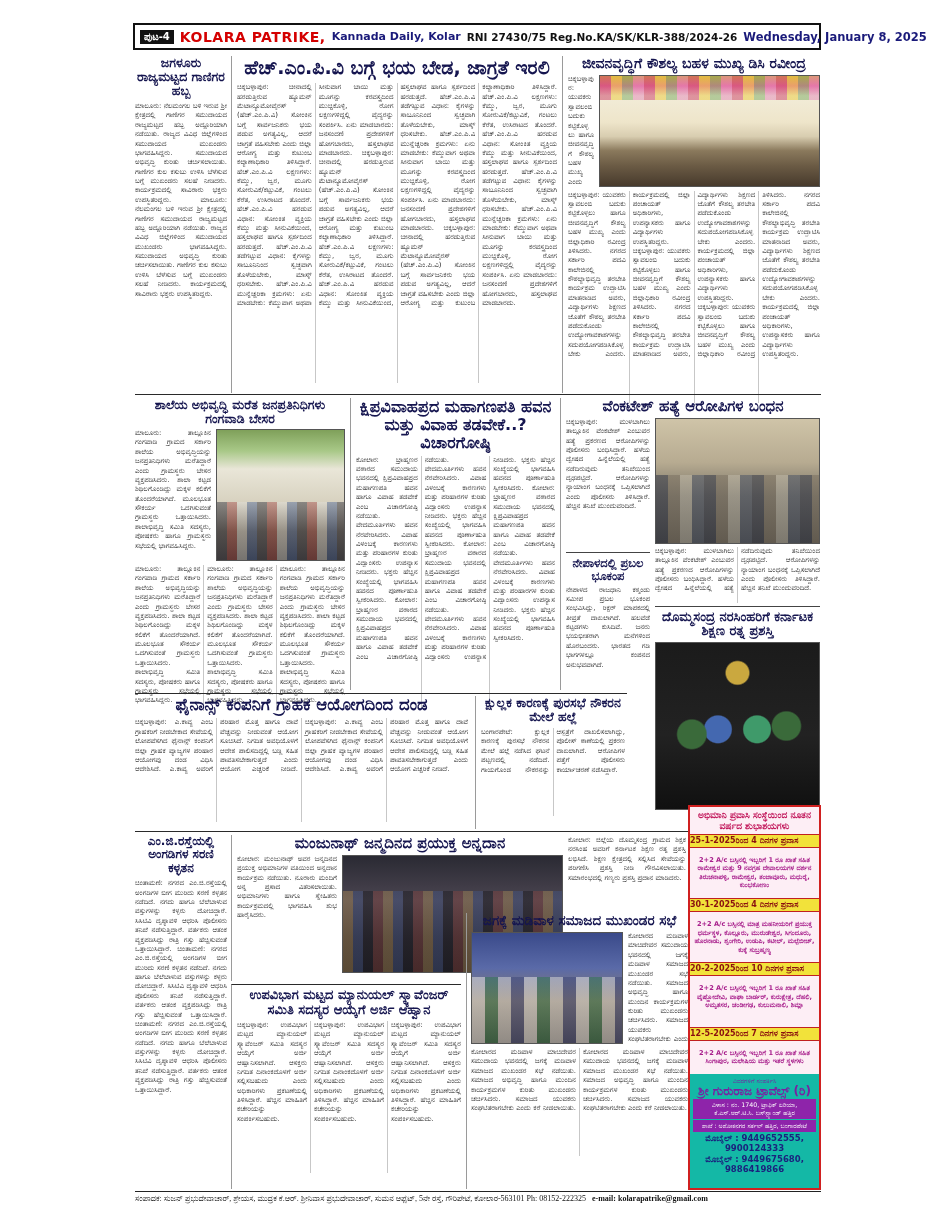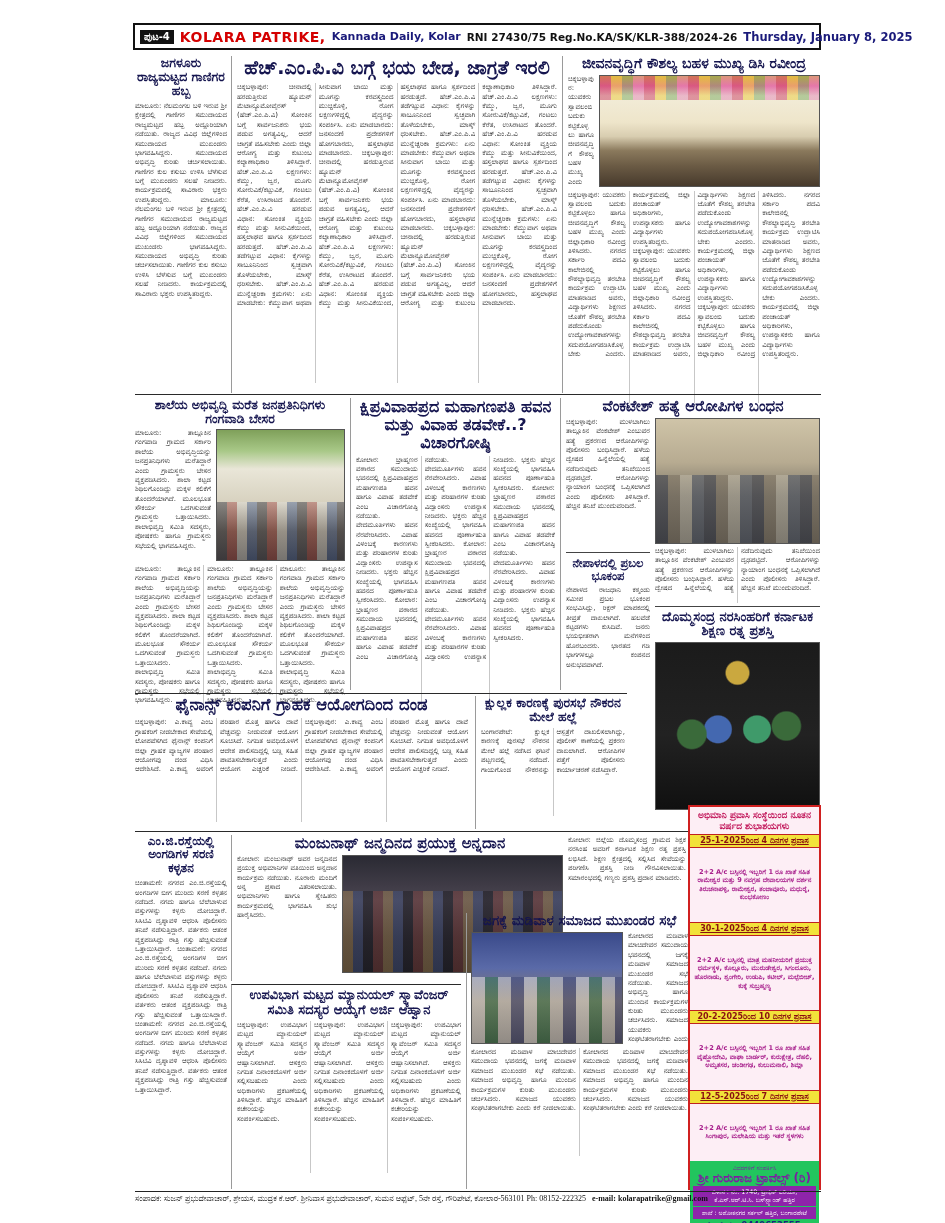--- a/index.html
+++ b/index.html
@@ -48,43 +48,43 @@
     repeating-linear-gradient(90deg, rgba(200,160,90,.35) 0 10px, rgba(70,90,140,.4) 10px 20px, rgba(30,30,36,.5) 20px 30px, rgba(150,70,60,.35) 30px 40px),
     linear-gradient(180deg,#2a2a33 0%,#4a4450 38%,#2c2830 70%,#1c1a20 100%);
     background-size:100% 70%,100% 100%;background-position:bottom left,center;background-repeat:no-repeat;}
   .ph-madi{background:
     repeating-linear-gradient(90deg, rgba(235,235,230,.5) 0 13px, rgba(40,120,70,.45) 13px 26px, rgba(230,230,225,.45) 26px 39px, rgba(60,70,120,.5) 39px 52px),
     linear-gradient(180deg,#3a4a8a 0%,#5a6aa8 32%,#8a7a6a 62%,#4a3f38 100%);
     background-size:100% 60%,100% 100%;background-position:bottom left,center;background-repeat:no-repeat;}
   
   .ad{border:2.5px solid #d02020;background:#fdeef5;box-sizing:border-box;display:flex;flex-direction:column;}
   .ad-title{color:#c2185b;font-weight:bold;font-size:9px;text-align:center;line-height:1.2;padding:3px 2px 2px;border-radius:8px;}
-  .ad-date{background:#f2e23a;color:#8a1010;font-weight:bold;font-size:8px;text-align:center;
-           border-top:1px solid #c02020;border-bottom:1px solid #c02020;padding:1px 0;text-decoration:underline;}
-  .ad-body{color:#a8208c;font-size:6.6px;font-weight:bold;text-align:center;line-height:1.3;padding:20px 3px;}
+  .ad-date{background:#f2e23a;color:#8a1010;font-weight:bold;font-size:8px;text-align:left;
+           border-top:1px solid #c02020;border-bottom:1px solid #c02020;padding:1px 0;}
+  .ad-body{color:#a8208c;font-size:6.6px;font-weight:bold;text-align:center;line-height:1.3;padding:8px 3px;}
   .ad-contact-label{color:#7b1fa2;font-size:6.3px;text-align:center;padding-top:2px;}
   .ad-agency{color:#7b1fa2;font-weight:bold;font-size:12px;text-align:center;line-height:1.1;}
   .ad-addr{background:#8e24aa;color:#fff;font-size:6.3px;text-align:center;padding:2px 2px;margin:1px 3px;line-height:1.25;}
   .ad-phone{color:#1a237e;font-weight:bold;font-size:8.5px;text-align:center;line-height:1.25;}
   
   .footer{border-top:1.4px solid #222;font-family:"Liberation Serif","DejaVu Serif",serif;
           font-size:8px;color:#111;padding-top:2px;white-space:nowrap;overflow:hidden;}
   .footer b{font-weight:bold;}
 </style>
 </head>
 <body>
 
 <div class="page">
 
   <div class="abs hdr" style="left:133px;top:23px;width:688px;height:27px;">
     <span class="edition">ಪುಟ-4</span>
     <span class="mast">KOLARA PATRIKE,</span>
     <span class="mastsub">Kannada Daily, Kolar</span>
     <span class="rni">RNI 27430/75 Reg.No.KA/SK/KLR-388/2024-26</span>
-    <span class="date">Thursday, January 8, 2025</span>
+    <span class="date">Wednesday, January 8, 2025</span>
   </div>
 
   <div class="abs" style="left:135px;top:56px;width:92px;height:337px;">
     <div class="hl" style="font-size:12.5px;margin-bottom:4px;">ಜಗಳೂರು ರಾಜ್ಯಮಟ್ಟದ ಗಾಣಿಗರ ಹಬ್ಬ</div>
     <div class="bt" style="height:278px;">ಮಾಲೂರು: ನೆಲಮಂಗಲ ಬಳಿ ಇರುವ ಶ್ರೀ ಕ್ಷೇತ್ರದಲ್ಲಿ ಗಾಣಿಗರ ಸಮುದಾಯದ ರಾಜ್ಯಮಟ್ಟದ ಹಬ್ಬ ಅದ್ದೂರಿಯಾಗಿ ನಡೆಯಿತು. ರಾಜ್ಯದ ವಿವಿಧ ಜಿಲ್ಲೆಗಳಿಂದ ಸಮುದಾಯದ ಮುಖಂಡರು ಭಾಗವಹಿಸಿದ್ದರು. ಸಮುದಾಯದ ಅಭಿವೃದ್ಧಿ ಕುರಿತು ಚರ್ಚಿಸಲಾಯಿತು. ಗಾಣಿಗರ ಕುಲ ಕಸುಬು ಉಳಿಸಿ ಬೆಳೆಸುವ ಬಗ್ಗೆ ಮುಖಂಡರು ಸಲಹೆ ನೀಡಿದರು. ಕಾರ್ಯಕ್ರಮದಲ್ಲಿ ಸಾವಿರಾರು ಭಕ್ತರು ಉಪಸ್ಥಿತರಿದ್ದರು. ಮಾಲೂರು: ನೆಲಮಂಗಲ ಬಳಿ ಇರುವ ಶ್ರೀ ಕ್ಷೇತ್ರದಲ್ಲಿ ಗಾಣಿಗರ ಸಮುದಾಯದ ರಾಜ್ಯಮಟ್ಟದ ಹಬ್ಬ ಅದ್ದೂರಿಯಾಗಿ ನಡೆಯಿತು. ರಾಜ್ಯದ ವಿವಿಧ ಜಿಲ್ಲೆಗಳಿಂದ ಸಮುದಾಯದ ಮುಖಂಡರು ಭಾಗವಹಿಸಿದ್ದರು. ಸಮುದಾಯದ ಅಭಿವೃದ್ಧಿ ಕುರಿತು ಚರ್ಚಿಸಲಾಯಿತು. ಗಾಣಿಗರ ಕುಲ ಕಸುಬು ಉಳಿಸಿ ಬೆಳೆಸುವ ಬಗ್ಗೆ ಮುಖಂಡರು ಸಲಹೆ ನೀಡಿದರು. ಕಾರ್ಯಕ್ರಮದಲ್ಲಿ ಸಾವಿರಾರು ಭಕ್ತರು ಉಪಸ್ಥಿತರಿದ್ದರು. </div>
   </div>
 
   <div class="abs vr-l vr-r" style="left:231px;top:56px;width:332px;height:337px;padding:0 5px;box-sizing:border-box;">
     <div class="hl" style="font-size:19px;margin:1px 0 5px;">ಹೆಚ್.ಎಂ.ಪಿ.ವಿ ಬಗ್ಗೆ ಭಯ ಬೇಡ, ಜಾಗ್ರತೆ ಇರಲಿ</div>
     <div class="bt c4" style="height:300px;">ಚಿಕ್ಕಬಳ್ಳಾಪುರ: ಚೀನಾದಲ್ಲಿ ಹರಡುತ್ತಿರುವ ಹ್ಯೂಮನ್ ಮೆಟಾನ್ಯೂಮೋವೈರಸ್ (ಹೆಚ್.ಎಂ.ಪಿ.ವಿ) ಸೋಂಕಿನ ಬಗ್ಗೆ ಸಾರ್ವಜನಿಕರು ಭಯ ಪಡುವ ಅಗತ್ಯವಿಲ್ಲ, ಆದರೆ ಜಾಗ್ರತೆ ವಹಿಸಬೇಕು ಎಂದು ಜಿಲ್ಲಾ ಆರೋಗ್ಯ ಮತ್ತು ಕುಟುಂಬ ಕಲ್ಯಾಣಾಧಿಕಾರಿ ತಿಳಿಸಿದ್ದಾರೆ. ಹೆಚ್.ಎಂ.ಪಿ.ವಿ ಲಕ್ಷಣಗಳು: ಕೆಮ್ಮು, ಜ್ವರ, ಮೂಗು ಸೋರುವಿಕೆ/ಕಟ್ಟುವಿಕೆ, ಗಂಟಲು ಕೆರೆತ, ಉಸಿರಾಟದ ತೊಂದರೆ. ಹೆಚ್.ಎಂ.ಪಿ.ವಿ ಹರಡುವ ವಿಧಾನ: ಸೋಂಕಿತ ವ್ಯಕ್ತಿಯ ಕೆಮ್ಮು ಮತ್ತು ಸೀನುವಿಕೆಯಿಂದ, ಹಸ್ತಲಾಘವ ಹಾಗೂ ಸ್ಪರ್ಶದಿಂದ ಹರಡುತ್ತದೆ. ಹೆಚ್.ಎಂ.ಪಿ.ವಿ ತಡೆಗಟ್ಟುವ ವಿಧಾನ: ಕೈಗಳನ್ನು ಸಾಬೂನಿನಿಂದ ಸ್ವಚ್ಛವಾಗಿ ತೊಳೆಯಬೇಕು, ಮಾಸ್ಕ್ ಧರಿಸಬೇಕು. ಹೆಚ್.ಎಂ.ಪಿ.ವಿ ಮುನ್ನೆಚ್ಚರಿಕಾ ಕ್ರಮಗಳು: ಏನು ಮಾಡಬೇಕು: ಕೆಮ್ಮುವಾಗ ಅಥವಾ ಸೀನುವಾಗ ಬಾಯಿ ಮತ್ತು ಮೂಗನ್ನು ಕರವಸ್ತ್ರದಿಂದ ಮುಚ್ಚಿಕೊಳ್ಳಿ, ರೋಗ ಲಕ್ಷಣಗಳಿದ್ದಲ್ಲಿ ವೈದ್ಯರನ್ನು ಸಂಪರ್ಕಿಸಿ. ಏನು ಮಾಡಬಾರದು: ಜನಸಂದಣಿ ಪ್ರದೇಶಗಳಿಗೆ ಹೋಗಬಾರದು, ಹಸ್ತಲಾಘವ ಮಾಡಬಾರದು. ಚಿಕ್ಕಬಳ್ಳಾಪುರ: ಚೀನಾದಲ್ಲಿ ಹರಡುತ್ತಿರುವ ಹ್ಯೂಮನ್ ಮೆಟಾನ್ಯೂಮೋವೈರಸ್ (ಹೆಚ್.ಎಂ.ಪಿ.ವಿ) ಸೋಂಕಿನ ಬಗ್ಗೆ ಸಾರ್ವಜನಿಕರು ಭಯ ಪಡುವ ಅಗತ್ಯವಿಲ್ಲ, ಆದರೆ ಜಾಗ್ರತೆ ವಹಿಸಬೇಕು ಎಂದು ಜಿಲ್ಲಾ ಆರೋಗ್ಯ ಮತ್ತು ಕುಟುಂಬ ಕಲ್ಯಾಣಾಧಿಕಾರಿ ತಿಳಿಸಿದ್ದಾರೆ. ಹೆಚ್.ಎಂ.ಪಿ.ವಿ ಲಕ್ಷಣಗಳು: ಕೆಮ್ಮು, ಜ್ವರ, ಮೂಗು ಸೋರುವಿಕೆ/ಕಟ್ಟುವಿಕೆ, ಗಂಟಲು ಕೆರೆತ, ಉಸಿರಾಟದ ತೊಂದರೆ. ಹೆಚ್.ಎಂ.ಪಿ.ವಿ ಹರಡುವ ವಿಧಾನ: ಸೋಂಕಿತ ವ್ಯಕ್ತಿಯ ಕೆಮ್ಮು ಮತ್ತು ಸೀನುವಿಕೆಯಿಂದ, ಹಸ್ತಲಾಘವ ಹಾಗೂ ಸ್ಪರ್ಶದಿಂದ ಹರಡುತ್ತದೆ. ಹೆಚ್.ಎಂ.ಪಿ.ವಿ ತಡೆಗಟ್ಟುವ ವಿಧಾನ: ಕೈಗಳನ್ನು ಸಾಬೂನಿನಿಂದ ಸ್ವಚ್ಛವಾಗಿ ತೊಳೆಯಬೇಕು, ಮಾಸ್ಕ್ ಧರಿಸಬೇಕು. ಹೆಚ್.ಎಂ.ಪಿ.ವಿ ಮುನ್ನೆಚ್ಚರಿಕಾ ಕ್ರಮಗಳು: ಏನು ಮಾಡಬೇಕು: ಕೆಮ್ಮುವಾಗ ಅಥವಾ ಸೀನುವಾಗ ಬಾಯಿ ಮತ್ತು ಮೂಗನ್ನು ಕರವಸ್ತ್ರದಿಂದ ಮುಚ್ಚಿಕೊಳ್ಳಿ, ರೋಗ ಲಕ್ಷಣಗಳಿದ್ದಲ್ಲಿ ವೈದ್ಯರನ್ನು ಸಂಪರ್ಕಿಸಿ. ಏನು ಮಾಡಬಾರದು: ಜನಸಂದಣಿ ಪ್ರದೇಶಗಳಿಗೆ ಹೋಗಬಾರದು, ಹಸ್ತಲಾಘವ ಮಾಡಬಾರದು. ಚಿಕ್ಕಬಳ್ಳಾಪುರ: ಚೀನಾದಲ್ಲಿ ಹರಡುತ್ತಿರುವ ಹ್ಯೂಮನ್ ಮೆಟಾನ್ಯೂಮೋವೈರಸ್ (ಹೆಚ್.ಎಂ.ಪಿ.ವಿ) ಸೋಂಕಿನ ಬಗ್ಗೆ ಸಾರ್ವಜನಿಕರು ಭಯ ಪಡುವ ಅಗತ್ಯವಿಲ್ಲ, ಆದರೆ ಜಾಗ್ರತೆ ವಹಿಸಬೇಕು ಎಂದು ಜಿಲ್ಲಾ ಆರೋಗ್ಯ ಮತ್ತು ಕುಟುಂಬ ಕಲ್ಯಾಣಾಧಿಕಾರಿ ತಿಳಿಸಿದ್ದಾರೆ. ಹೆಚ್.ಎಂ.ಪಿ.ವಿ ಲಕ್ಷಣಗಳು: ಕೆಮ್ಮು, ಜ್ವರ, ಮೂಗು ಸೋರುವಿಕೆ/ಕಟ್ಟುವಿಕೆ, ಗಂಟಲು ಕೆರೆತ, ಉಸಿರಾಟದ ತೊಂದರೆ. ಹೆಚ್.ಎಂ.ಪಿ.ವಿ ಹರಡುವ ವಿಧಾನ: ಸೋಂಕಿತ ವ್ಯಕ್ತಿಯ ಕೆಮ್ಮು ಮತ್ತು ಸೀನುವಿಕೆಯಿಂದ, ಹಸ್ತಲಾಘವ ಹಾಗೂ ಸ್ಪರ್ಶದಿಂದ ಹರಡುತ್ತದೆ. ಹೆಚ್.ಎಂ.ಪಿ.ವಿ ತಡೆಗಟ್ಟುವ ವಿಧಾನ: ಕೈಗಳನ್ನು ಸಾಬೂನಿನಿಂದ ಸ್ವಚ್ಛವಾಗಿ ತೊಳೆಯಬೇಕು, ಮಾಸ್ಕ್ ಧರಿಸಬೇಕು. ಹೆಚ್.ಎಂ.ಪಿ.ವಿ ಮುನ್ನೆಚ್ಚರಿಕಾ ಕ್ರಮಗಳು: ಏನು ಮಾಡಬೇಕು: ಕೆಮ್ಮುವಾಗ ಅಥವಾ ಸೀನುವಾಗ ಬಾಯಿ ಮತ್ತು ಮೂಗನ್ನು ಕರವಸ್ತ್ರದಿಂದ ಮುಚ್ಚಿಕೊಳ್ಳಿ, ರೋಗ ಲಕ್ಷಣಗಳಿದ್ದಲ್ಲಿ ವೈದ್ಯರನ್ನು ಸಂಪರ್ಕಿಸಿ. ಏನು ಮಾಡಬಾರದು: ಜನಸಂದಣಿ ಪ್ರದೇಶಗಳಿಗೆ ಹೋಗಬಾರದು, ಹಸ್ತಲಾಘವ ಮಾಡಬಾರದು. </div>
@@ -178,21 +178,21 @@
   <div class="abs ad" style="left:688px;top:805px;width:133px;height:385px;">
     <div class="ad-title">ಅಭಿಮಾನಿ ಪ್ರವಾಸಿ ಸಂಸ್ಥೆಯಿಂದ ನೂತನ ವರ್ಷದ ಶುಭಾಶಯಗಳು</div>
     <div class="ad-date">25-1-2025ರಿಂದ 4 ದಿನಗಳ ಪ್ರವಾಸ</div>
     <div class="ad-body" style="flex:1;">2+2 A/c ಬಸ್ಸಿನಲ್ಲಿ ಇಬ್ಬರಿಗೆ 1 ರೂ ಖಾತೆ ಸಹಿತ ರಾಮೇಶ್ವರ ಮತ್ತು 9 ನವಗ್ರಹ ದೇವಾಲಯಗಳ ದರ್ಶನ ತಿರುಚನಾಪಳ್ಳಿ, ರಾಮೇಶ್ವರ, ತಂಜಾವೂರು, ಮಧುರೈ, ಕುಂಭಕೋಣಂ</div>
     <div class="ad-date">30-1-2025ರಿಂದ 4 ದಿನಗಳ ಪ್ರವಾಸ</div>
     <div class="ad-body" style="flex:1;">2+2 A/c ಬಸ್ಸಿನಲ್ಲಿ ಮಾತ್ರ ಮಹನೀಯರಿಗೆ ಪ್ರಯುಕ್ತ ಧರ್ಮಸ್ಥಳ, ಕೊಲ್ಲೂರು, ಮುರುಡೇಶ್ವರ, ಸಿಗಂದೂರು, ಹೊರನಾಡು, ಶೃಂಗೇರಿ, ಉಡುಪಿ, ಕಟೀಲ್, ಮಲ್ಪೆಬೀಚ್, ಕುಕ್ಕೆ ಸುಬ್ರಹ್ಮಣ್ಯ</div>
     <div class="ad-date">20-2-2025ರಿಂದ 10 ದಿನಗಳ ಪ್ರವಾಸ</div>
     <div class="ad-body" style="flex:1;">2+2 A/c ಬಸ್ಸಿನಲ್ಲಿ ಇಬ್ಬರಿಗೆ 1 ರೂ ಖಾತೆ ಸಹಿತ ವೈಷ್ಣೋದೇವಿ, ವಾಘಾ ಬಾರ್ಡರ್, ಕುರುಕ್ಷೇತ್ರ, ದೆಹಲಿ, ಅಮೃತಸರ, ಚಂಡೀಗಢ, ಕುಲುಮನಾಲಿ, ಶಿಮ್ಲಾ</div>
     <div class="ad-date">12-5-2025ರಿಂದ 7 ದಿನಗಳ ಪ್ರವಾಸ</div>
     <div class="ad-body">2+2 A/c ಬಸ್ಸಿನಲ್ಲಿ ಇಬ್ಬರಿಗೆ 1 ರೂ ಖಾತೆ ಸಹಿತ ಸಿಂಗಾಪುರ, ಮಲೇಷಿಯ ಮತ್ತು ಇತರೆ ಸ್ಥಳಗಳು</div>
-    <div style="background:#22c55e;padding:1px 0 2px;margin-top:auto;">
+    <div style="background:#14b8a6;padding:1px 0 13px;margin-top:auto;">
       <div class="ad-contact-label">ವಿವರಗಳಿಗೆ ಸಂಪರ್ಕಿಸಿ</div>
       <div class="ad-agency">ಶ್ರೀ ಗುರುರಾಜ ಟ್ರಾವೆಲ್ಸ್ (ರಿ)</div>
       <div class="ad-addr">ವಿಳಾಸ : ನಂ. 1740, ಟ್ರಾಫಿಕ್ ಏರಿಯಾ, ಕೆ.ಎಸ್.ಆರ್.ಟಿ.ಸಿ. ಬಸ್‌ಸ್ಟ್ಯಾಂಡ್ ಹತ್ತಿರ</div>
       <div class="ad-addr">ಶಾಖೆ : ಅಶೋಕನಗರ ಸರ್ಕಲ್ ಹತ್ತಿರ, ಬಂಗಾರಪೇಟೆ</div>
       <div class="ad-phone">ಮೊಬೈಲ್ : 9449652555, 9900124333</div>
       <div class="ad-phone">ಮೊಬೈಲ್ : 9449675680, 9886419866</div>
     </div>
   </div>
 
   <div class="abs footer" style="left:135px;top:1191px;width:686px;height:16px;">

